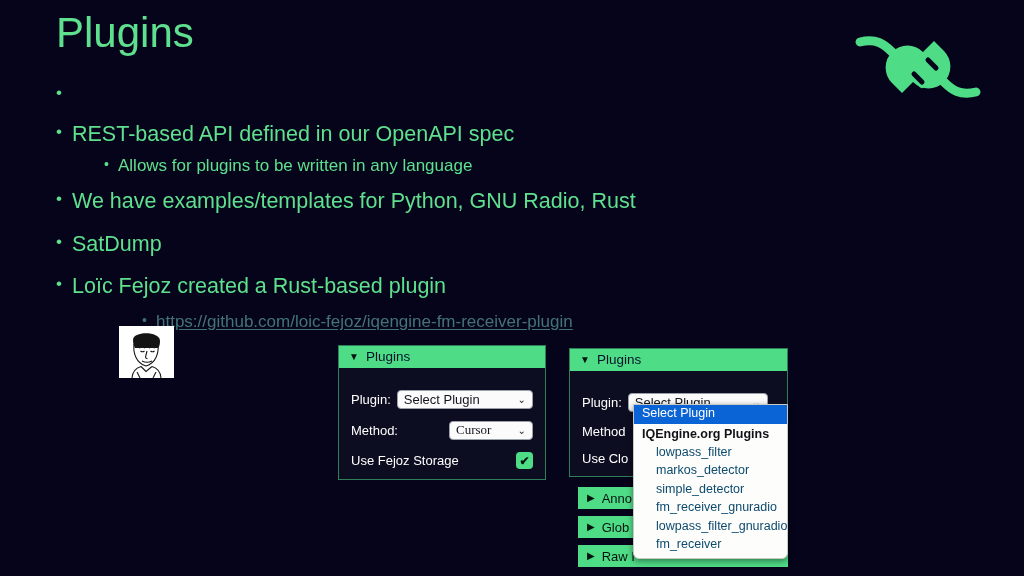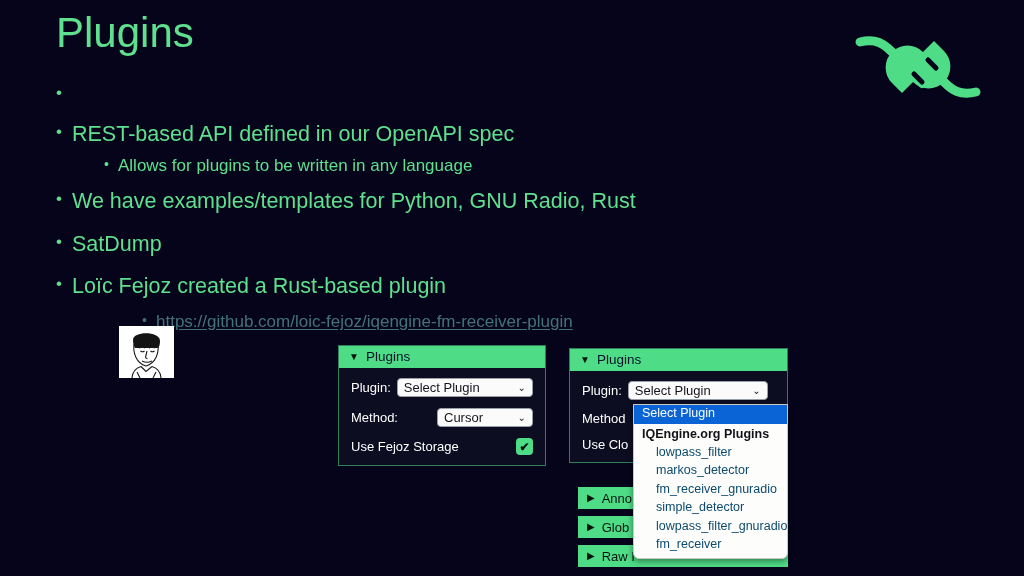--- a/index.html
+++ b/index.html
@@ -92,20 +92,21 @@
   .tri{font-size:10px;line-height:1;color:#06140f;}
   .panel-body{
     padding:10px 12px 10px 12px;
     box-sizing:border-box;
   }
   .row{
     display:flex;align-items:center;
     margin-bottom:11px;
     font-size:13px;color:#ffffff;
     white-space:nowrap;
+    margin-top:12px;
   }
   .row:last-child{margin-bottom:0;}
   .row .lbl{flex:none;}
   .sel{
     background:#fbfbfb;
     border:1px solid #9aa0aa;
     border-radius:4px;
     color:#15151e;
     font-size:13px;
     padding:1px 6px 2px 6px;
@@ -119,21 +120,21 @@
     width:17px;height:17px;border-radius:4px;
     background:#4fdc87;
     display:flex;align-items:center;justify-content:center;
     color:#06140f;font-size:12px;font-weight:bold;
     flex:none;
   }
 
   
   #panel1{left:338px;top:345px;width:208px;}
   #panel1 .sel.plugin{width:140px;margin-left:6px;}
-  #panel1 .sel.method{width:96px;}
+  #panel1 .sel.method{width:84px;font-family:Liberation Serif, serif;}
 
   
   #panel2{left:569px;top:348px;width:219px;}
   #panel2 .sel.plugin{width:140px;margin-left:6px;}
 
   
   .bar{
     position:absolute;
     left:578px;width:210px;height:22px;
     background:#4fdc87;
@@ -336,19 +337,19 @@
   <div class="bar" id="bar3">
     <span class="tri">▶</span>
     <span>Raw I</span>
   </div>
 
   <div id="dropdown">
     <div class="opt sel-hl">Select Plugin</div>
     <div class="optgroup">IQEngine.org Plugins</div>
     <div class="opt">lowpass_filter</div>
     <div class="opt">markos_detector</div>
+    <div class="opt">simple_detector</div>
     <div class="opt">fm_receiver_gnuradio</div>
-    <div class="opt">simple_detector</div>
     <div class="opt">lowpass_filter_gnuradio</div>
     <div class="opt">fm_receiver</div>
   </div>
 
 </div>
 
 </body></html>

